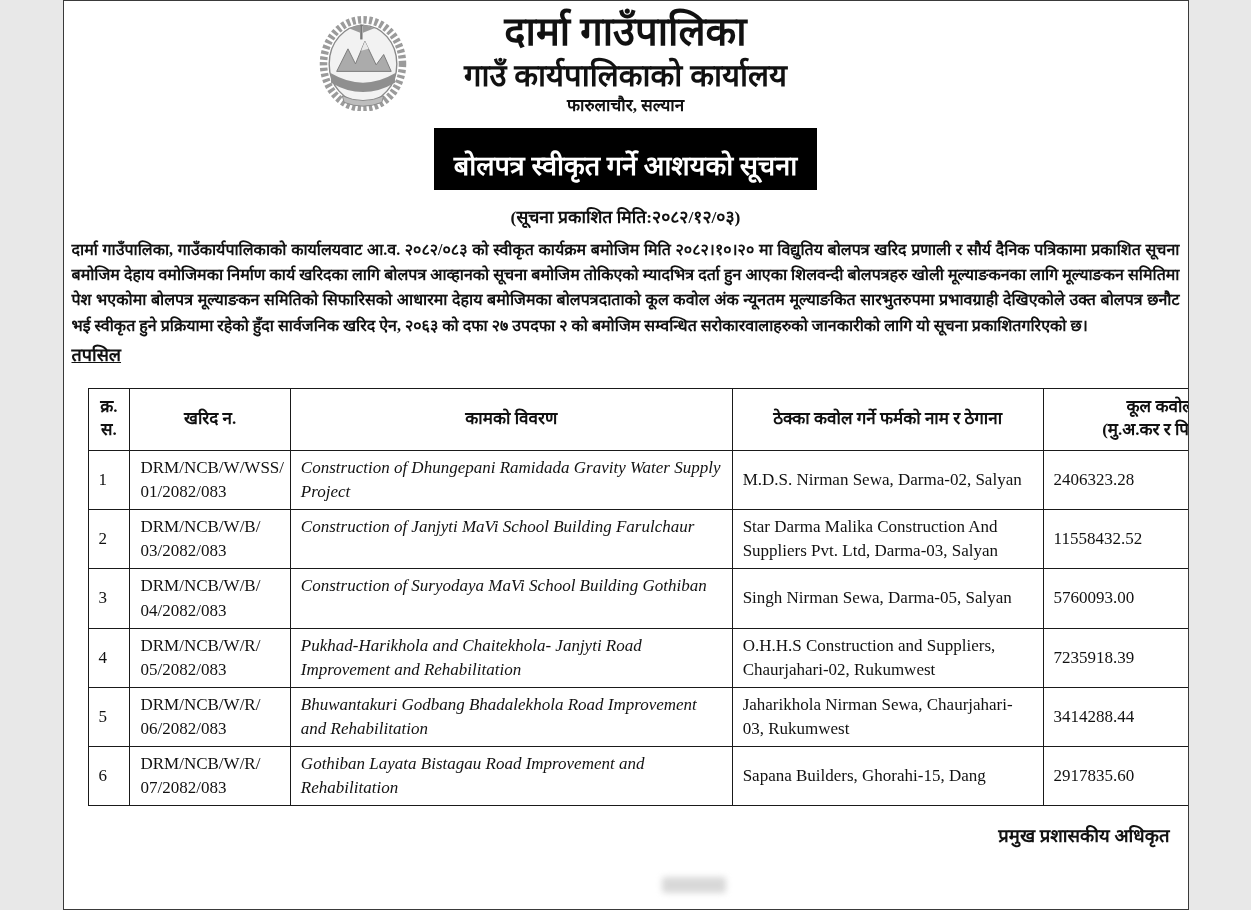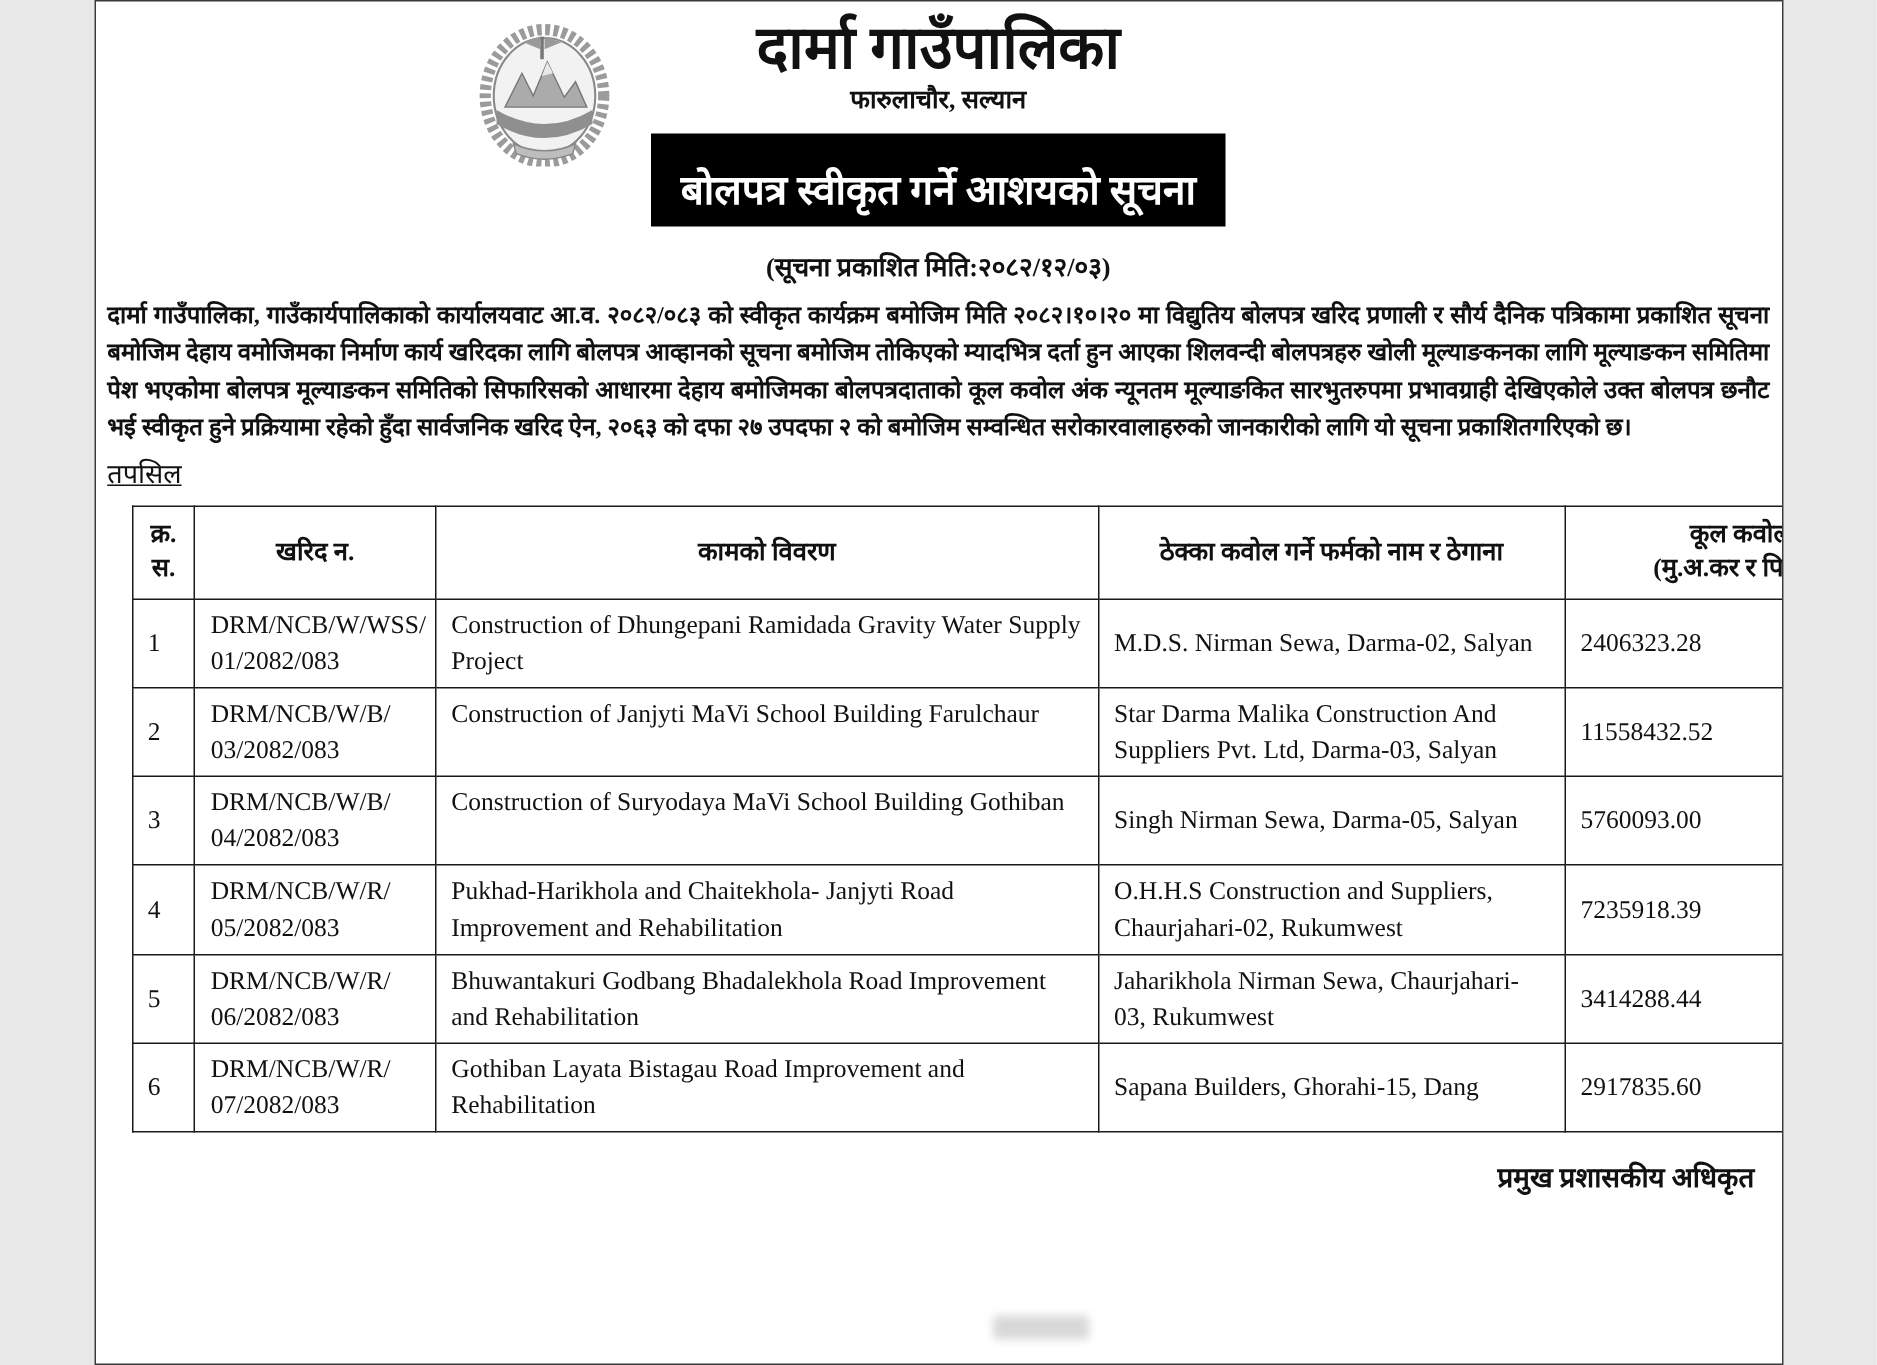--- a/index.html
+++ b/index.html
@@ -37,23 +37,23 @@
   .pub-date { text-align: center; font-size: 17.5px; font-weight: bold; margin-top: 14px; }
   
   .body-para {
     margin: 9px 8px 0 8px;
     font-size: 16px;
     line-height: 1.58;
     text-align: justify;
     font-weight: bold;
   }
   .tapasil {
-    margin: 4px 0 8px 8px;
+    margin: 4px 0 20px 8px;
     font-size: 18px;
-    font-weight: normal;
+    font-weight: bold;
     text-decoration: underline;
     display: inline-block;
   }
   
   table.tender {
     width: 1235px;
     margin: 2px 8px 0 24px;
     border-collapse: collapse;
     table-layout: fixed;
   }
@@ -66,21 +66,21 @@
     font-weight: bold;
     text-align: center;
     vertical-align: middle;
     white-space: pre-line;
     line-height: 1.35;
     height: 62px;
   }
   table.tender td { height: 56px; line-height: 1.42; }
   td.c-sn   { text-align: left; padding-left: 9px; vertical-align: middle; }
   td.c-pno  { vertical-align: top; white-space: pre-line; }
-  td.c-desc { vertical-align: top; }
+  td.c-desc { vertical-align: top; font-style: italic; }
   td.c-firm { vertical-align: middle; }
   td.c-amt  { vertical-align: middle; }
   
   .signature {
     text-align: right;
     font-size: 18.5px;
     font-weight: bold;
     margin: 16px 18px 0 0;
   }
   .bleed-mark {
@@ -104,20 +104,21 @@
       <ellipse cx="50" cy="54" rx="36" ry="41" fill="#f2f2f2" stroke="#8a8a8a" stroke-width="1.5"></ellipse>
       <path d="M22 62 L34 38 L42 54 L52 30 L64 55 L72 44 L80 62 Z" fill="#ababab" stroke="#777" stroke-width="1"></path>
       <path d="M52 30 L56 38 L48 40 Z" fill="#e9e9e9"></path>
       <path d="M16 64 Q50 84 84 64 L84 74 Q50 94 16 74 Z" fill="#8f8f8f"></path>
       <rect x="47" y="12" width="2.5" height="16" fill="#777"></rect>
       <path d="M50 12 L62 16 L50 21 Z" fill="#9a9a9a"></path>
       <path d="M47 12 L35 16 L47 21 Z" fill="#9a9a9a"></path>
       <path d="M28 88 Q50 98 72 88 L70 95 Q50 103 30 95 Z" fill="#bdbdbd" stroke="#888" stroke-width="1"></path>
     </svg>
     <div class="muni-title">दार्मा गाउँपालिका</div>
+    <div class="office-title">गाउँ कार्यपालिकाको कार्यालय</div>
     <div class="addr">फारुलाचौर, सल्यान</div>
   </div>
 
   <div class="banner-wrap">
     <div class="banner">बोलपत्र स्वीकृत गर्ने आशयको सूचना</div>
   </div>
 
   <div class="pub-date">(सूचना प्रकाशित मिति:२०८२/१२/०३)</div>
 
   <p class="body-para">दार्मा गाउँपालिका, गाउँकार्यपालिकाको कार्यालयवाट आ.व. २०८२/०८३ को स्वीकृत कार्यक्रम बमोजिम मिति २०८२।१०।२० मा विद्युतिय बोलपत्र खरिद प्रणाली र सौर्य दैनिक पत्रिकामा प्रकाशित सूचना बमोजिम देहाय वमोजिमका निर्माण कार्य खरिदका लागि बोलपत्र आव्हानको सूचना बमोजिम तोकिएको म्यादभित्र दर्ता हुन आएका शिलवन्दी बोलपत्रहरु खोली मूल्याङकनका लागि मूल्याङकन समितिमा पेश भएकोमा बोलपत्र मूल्याङकन समितिको सिफारिसको आधारमा देहाय बमोजिमका बोलपत्रदाताको कूल कवोल अंक न्यूनतम मूल्याङकित सारभुतरुपमा प्रभावग्राही देखिएकोले उक्त बोलपत्र छनौट भई स्वीकृत हुने प्रक्रियामा रहेको हुँदा सार्वजनिक खरिद ऐन, २०६३ को दफा २७ उपदफा २ को बमोजिम सम्वन्धित सरोकारवालाहरुको जानकारीको लागि यो सूचना प्रकाशितगरिएको छ।</p>

